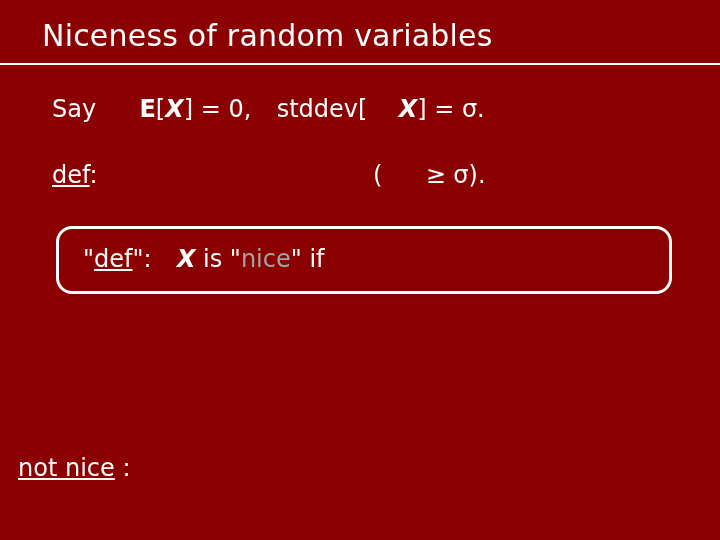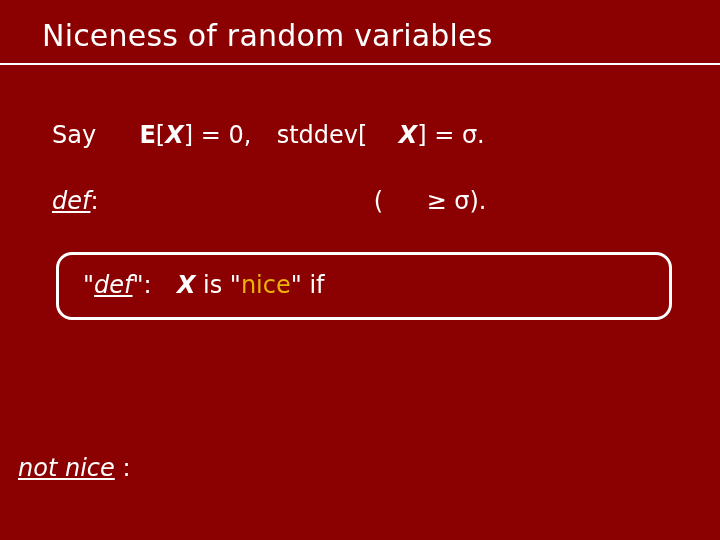--- a/index.html
+++ b/index.html
@@ -31,38 +31,37 @@
   .hr {
     border: none;
     border-top: 2px solid #ffffff;
     margin: 6px 0 0 0;
     width: 100%;
   }
   .body {
     padding: 28px 44px 0 52px;
     font-size: 24px;
     line-height: 1.35;
-    margin-top: 26px;
   }
   .row {
     margin-bottom: 34px;
     white-space: nowrap;
   }
   .bold { font-weight: 700; }
   .italic { font-style: italic; }
-  .uline { text-decoration: underline; font-style: italic; }
+  .uline { text-decoration: underline; }
   .gap-s { display: inline-block; width: 10px; }
   .gap-m { display: inline-block; width: 28px; }
   .box {
     border: 3px solid #ffffff;
     border-radius: 16px;
     padding: 14px 24px 16px 24px;
     margin: 0 4px 36px 4px;
   }
-  .nice { color: #eab308; }
+  .nice { color: #a3a3a3; }
   .eg-row span.seg { display: inline-block; }
   .notnice {
     position: absolute;
     left: 18px;
     bottom: 58px;
     font-size: 24px;
     text-align: right;
   }
 </style>
 </head>

